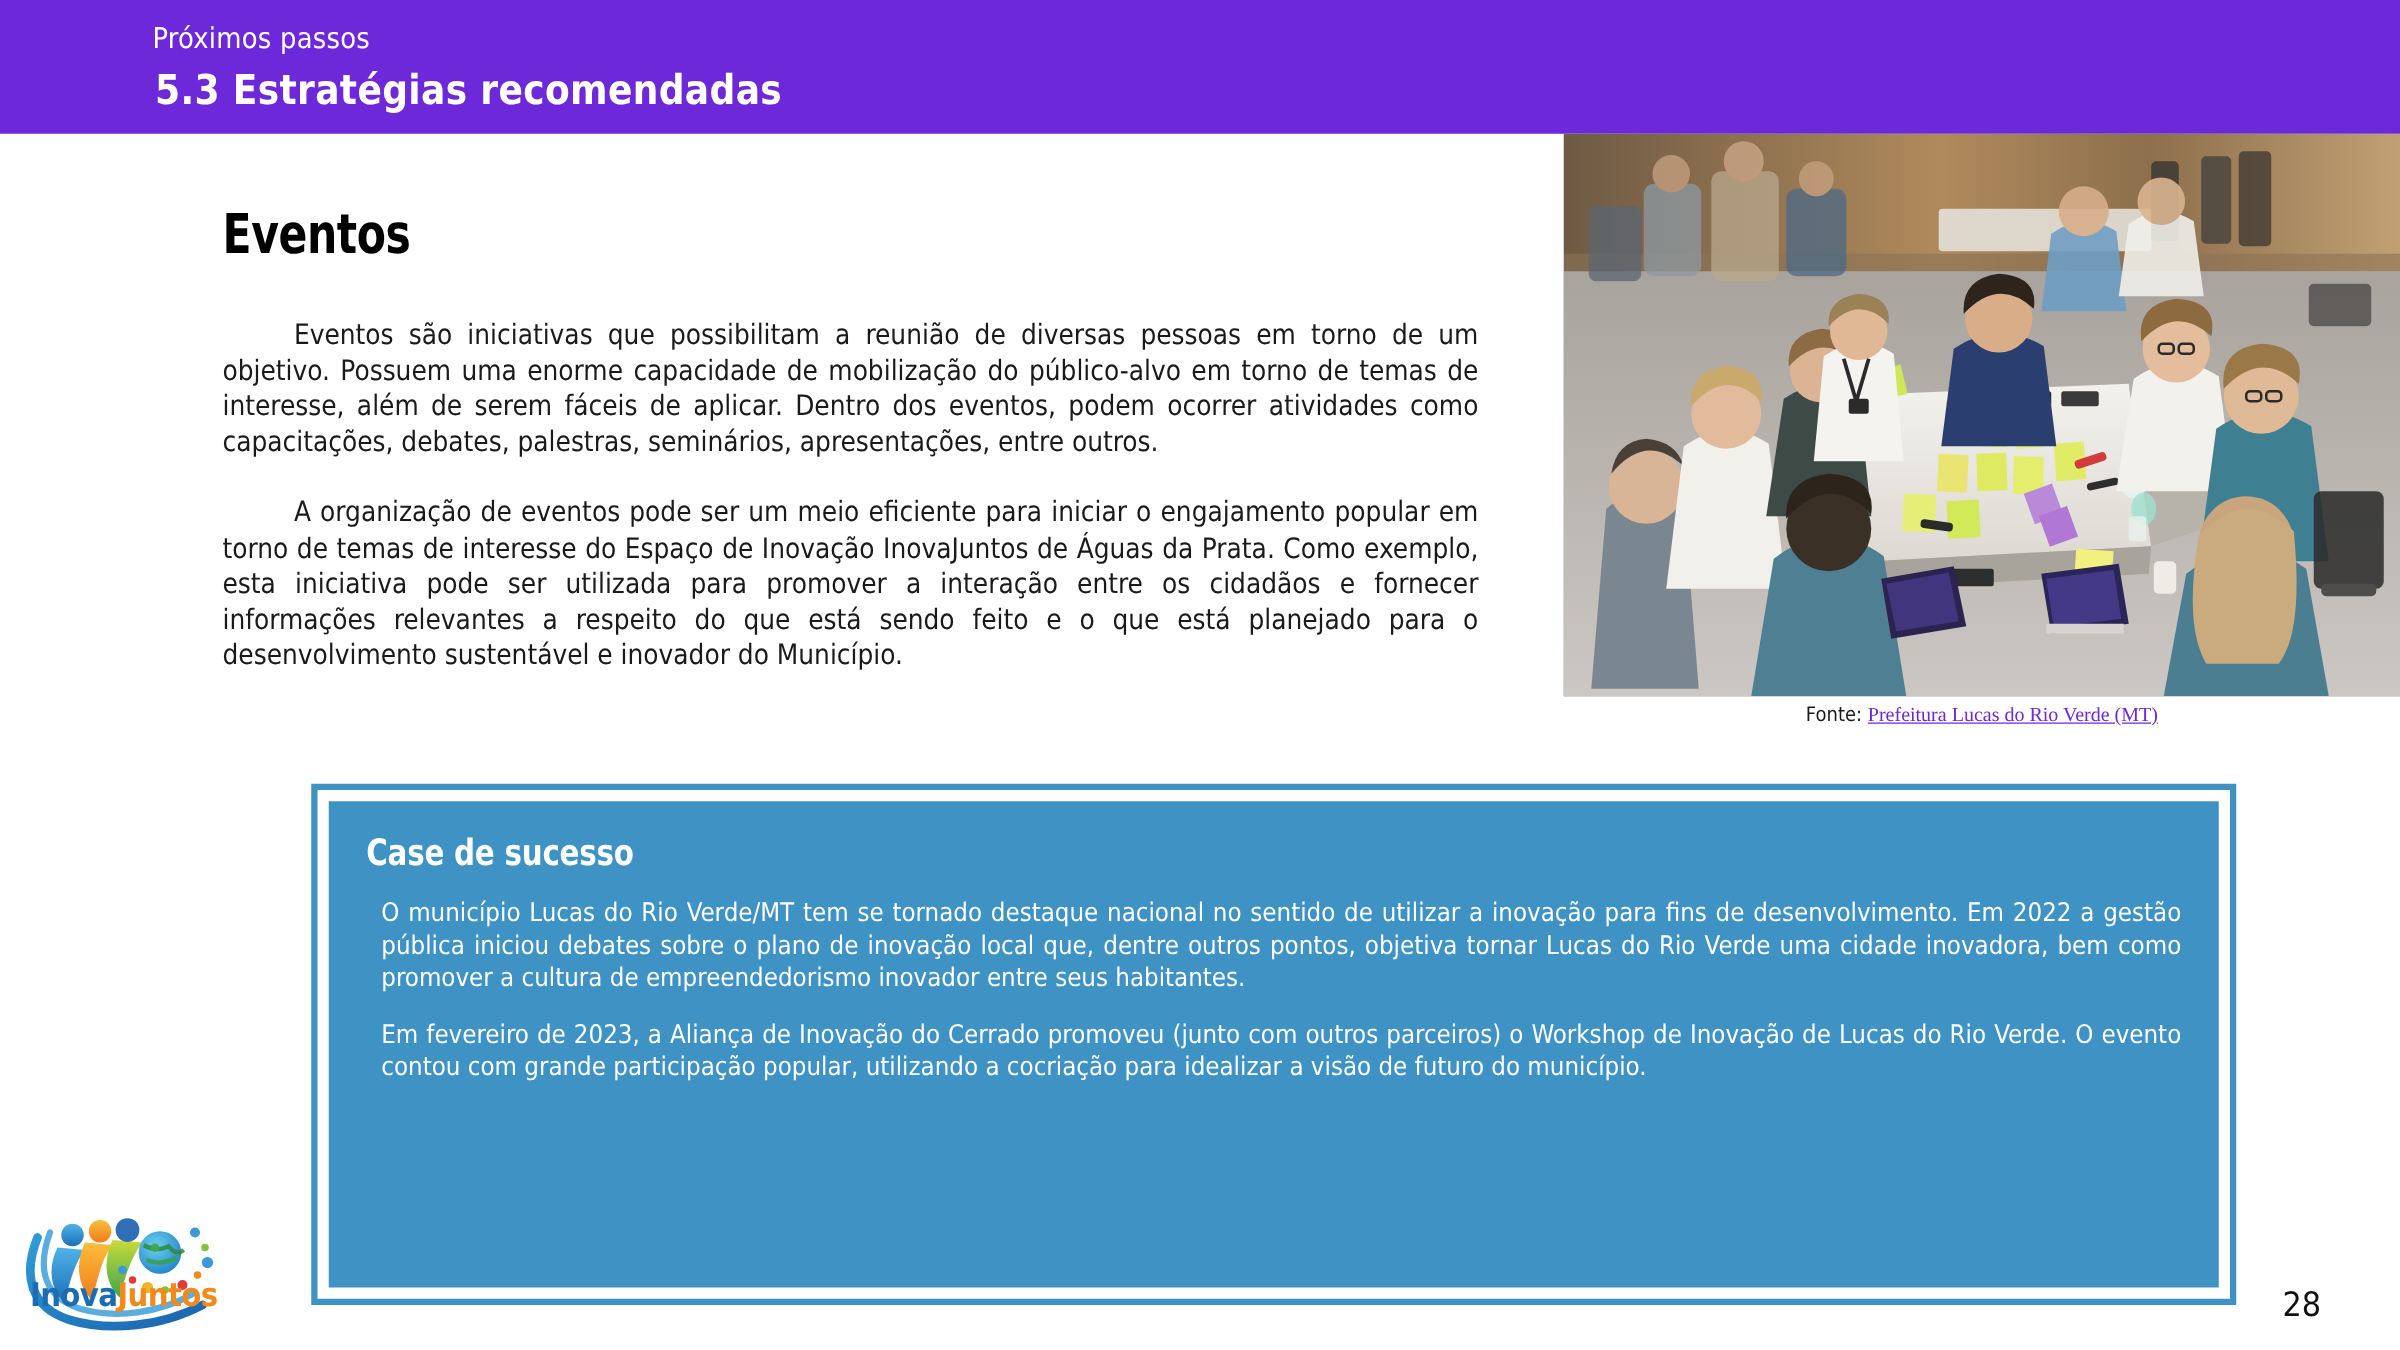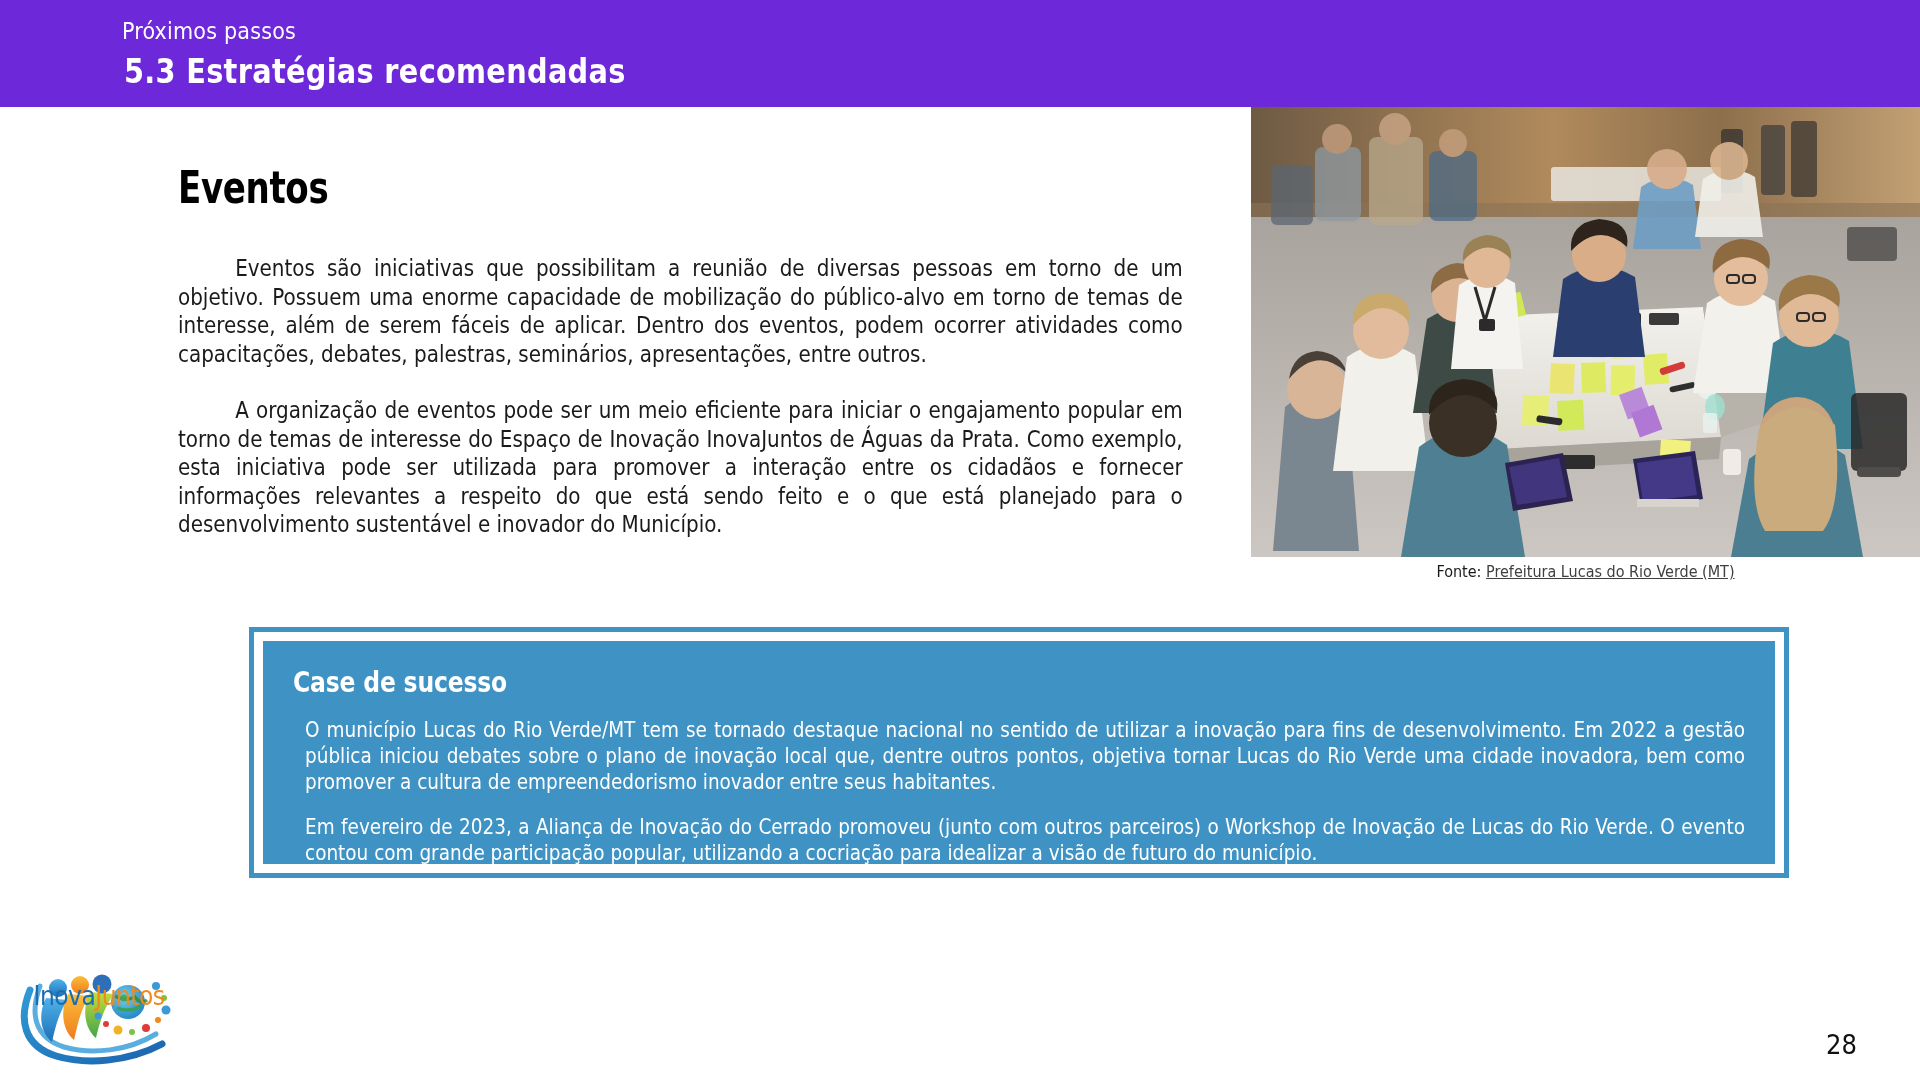--- a/index.html
+++ b/index.html
@@ -53,26 +53,26 @@
   .photo-wrap {
     position:absolute; left:1251px; top:107px; width:669px; height:450px;
     overflow:hidden; background:#5d6a70;
   }
   .photo-caption {
     position:absolute; left:1251px; top:562px; width:669px;
     text-align:center; font-size:16px; color:#1a1a1a;
     font-family:"DejaVu Sans Condensed","Liberation Sans",sans-serif;
   }
   .photo-caption a {
-    color:#404040; text-decoration:underline;
+    color:#6d28d9; text-decoration:underline;font-family:Liberation Serif, serif;
   }
 
   
   .case-outer {
-    position:absolute; left:249px; top:627px; width:1540px; height:251px;
+    position:absolute; left:249px; top:627px; width:1540px; height:417px;
     border:5px solid #3E92C4; background:#ffffff; padding:9px;
   }
   .case-inner {
     width:100%; height:100%; background:#3E92C4; padding:24px 30px 22px 30px;
   }
   .case-title {
     font-size:29px; font-weight:bold; color:#ffffff;
     letter-spacing:-0.2px; margin-bottom:18px;
     transform:scaleX(0.9); transform-origin:left top;
     font-family:"DejaVu Sans Condensed","Liberation Sans",sans-serif;
@@ -82,22 +82,22 @@
     text-align:justify;
     font-family:"DejaVu Sans Condensed","Liberation Sans",sans-serif;
     margin-left:12px;
   }
   .case-para + .case-para { margin-top:19px; }
   .case-link { color:#ffffff; text-decoration:underline; }
 
   
   .logo { position:absolute; left:16px; top:972px; width:166px; height:108px; }
   .logo-word {
-    position:absolute; left:16px; top:981px; width:166px;
-    text-align:center; font-size:26px; font-weight:normal;
+    position:absolute; left:16px; top:1022px; width:166px;
+    text-align:center; font-size:26px; font-weight:bold;
     letter-spacing:-0.5px;
     font-family:"DejaVu Sans Condensed","Liberation Sans",sans-serif;
   }
   .logo-word .w1 { color:#1B6CB0; }
   .logo-word .w2 { color:#F08A1C; }
 
   
   .page-number {
     position:absolute; left:1826px; top:1029px; width:60px;
     text-align:left; font-size:27px; color:#111111;

